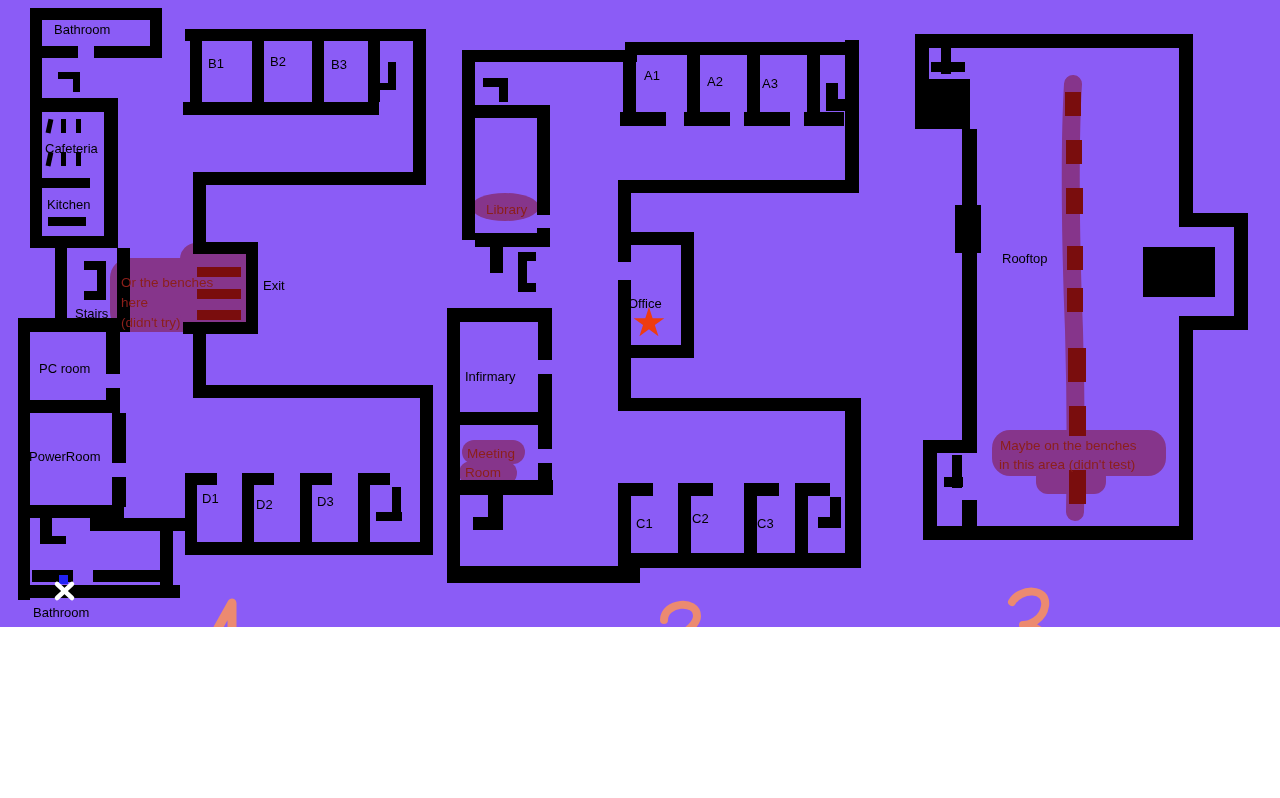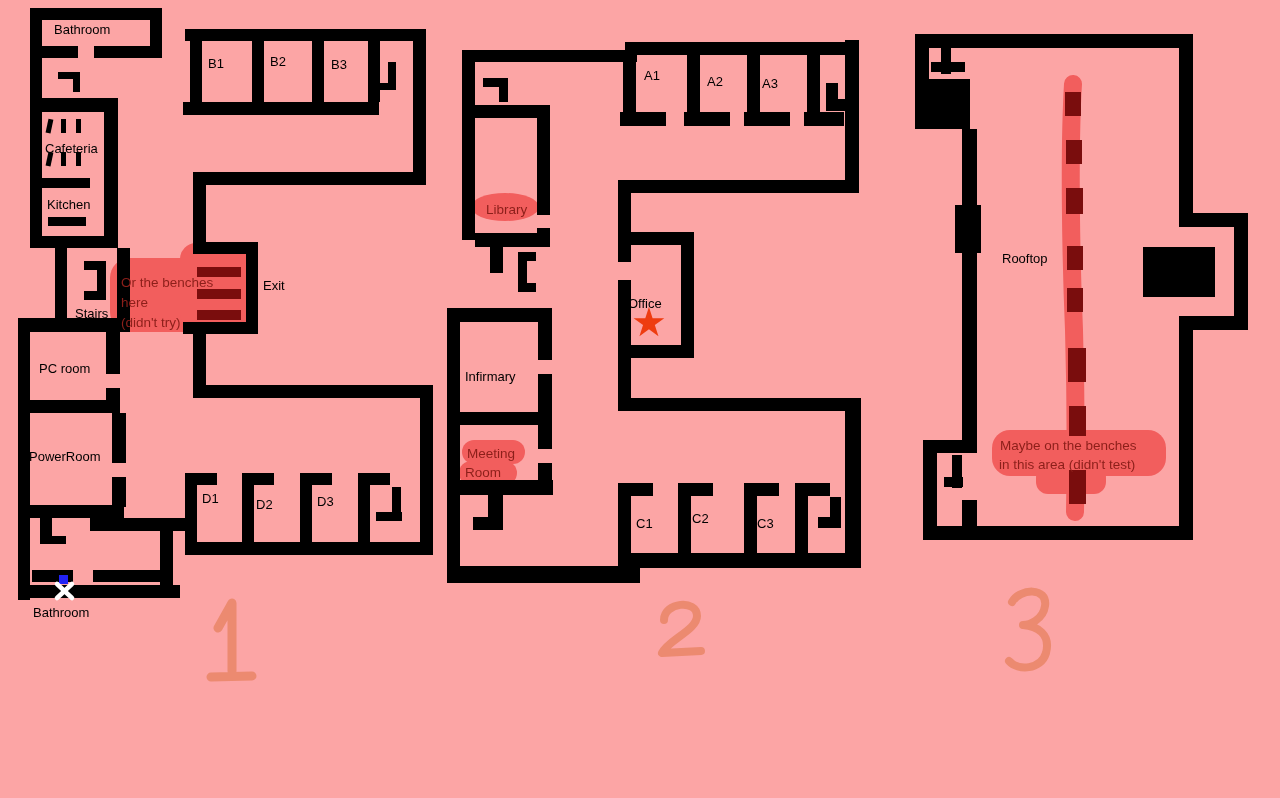--- a/index.html
+++ b/index.html
@@ -1,16 +1,16 @@
 <!DOCTYPE html>
 <html style="--wall: #000000; --pink: #f59190; --maroon: #7a0d0d; --anntext: #8c1f1a; --salmon: #ec8a70; --star: #ee3c10; --blue: #2222f5;"><head>
 <meta charset="utf-8">
 <style>
   html,body{margin:0;padding:0;background:#fff;}
-  .canvas{position:relative;width:1280px;height:798px;background:#fca5a5;overflow:hidden;}
+  .canvas{position:relative;width:1280px;height:627px;background:#8b5cf6;overflow:hidden;}
   svg{display:block;}
   .w{fill:var(--wall,#000);}
   .lbl{font-family:"Liberation Sans",sans-serif;font-size:13px;fill:#000;}
   .ann{font-family:"Liberation Sans",sans-serif;font-size:13.5px;fill:var(--anntext,#8c1f1a);}
   .hl{mix-blend-mode:multiply;}
   .pk{fill:var(--pink,#f59190);}
   .bench{fill:var(--maroon,#7a0d0d);}
   .num{stroke:var(--salmon,#ec8a70);fill:none;stroke-linecap:round;stroke-linejoin:round;}
 </style>
 </head>

